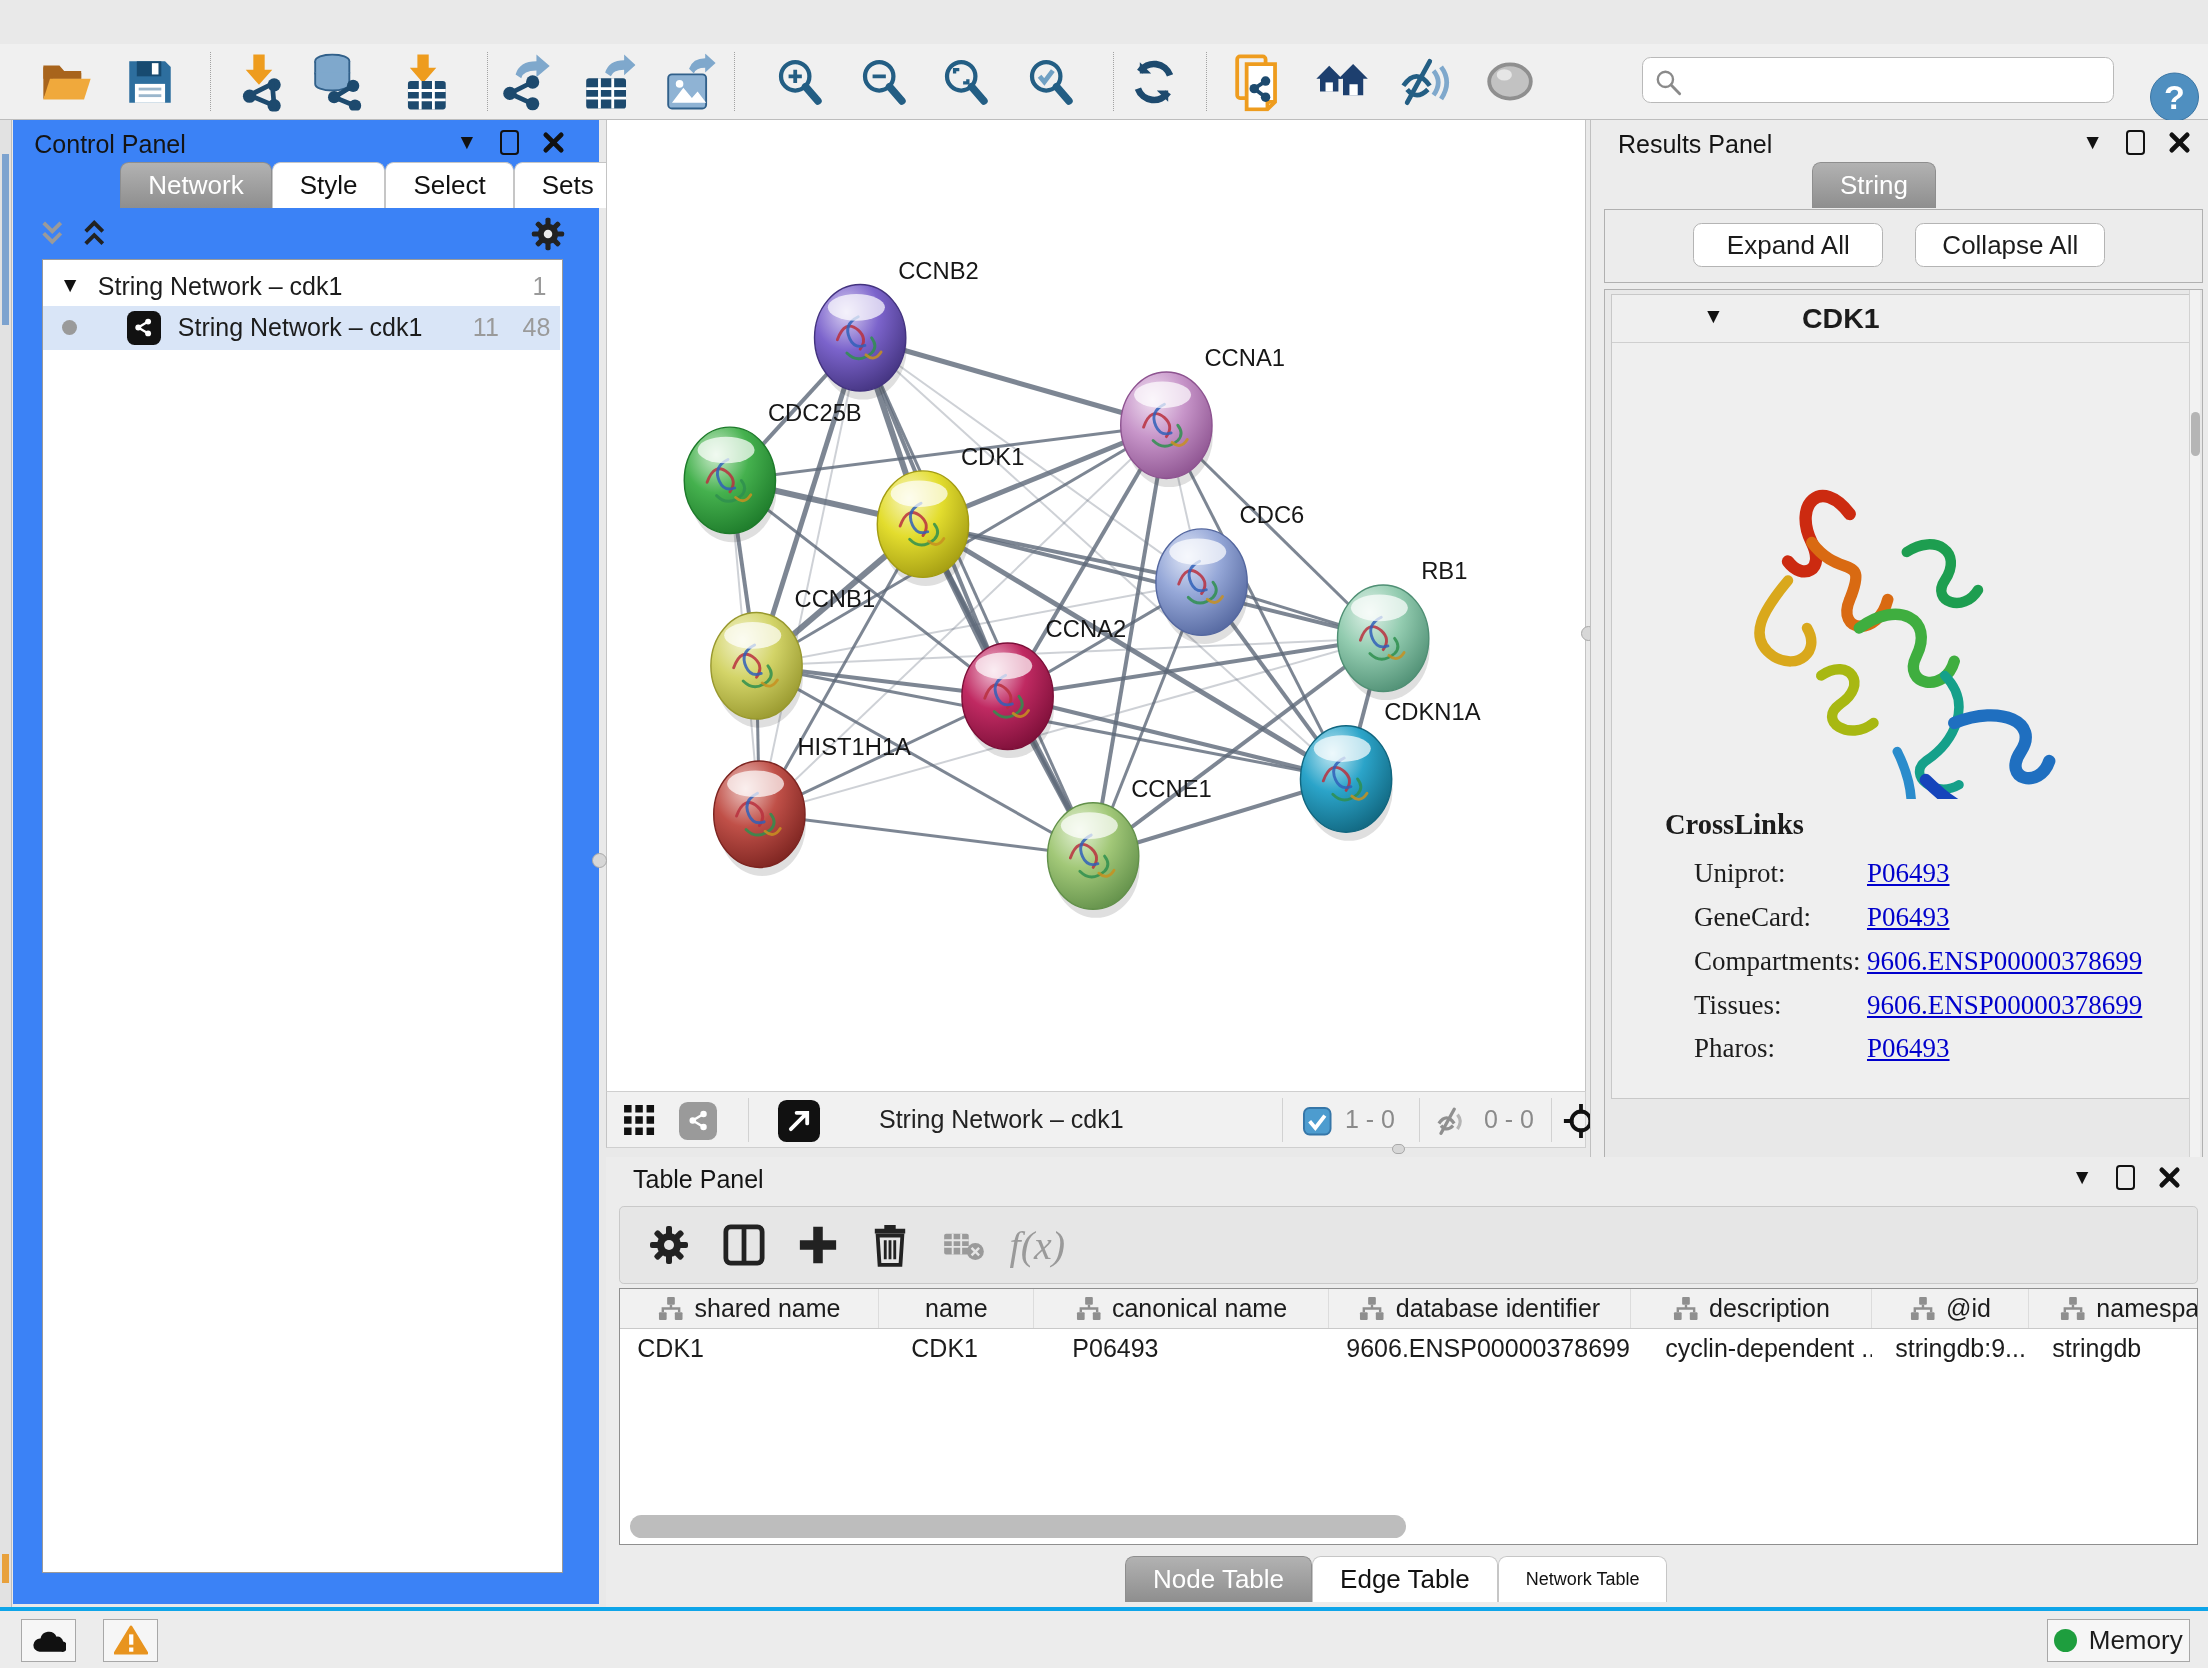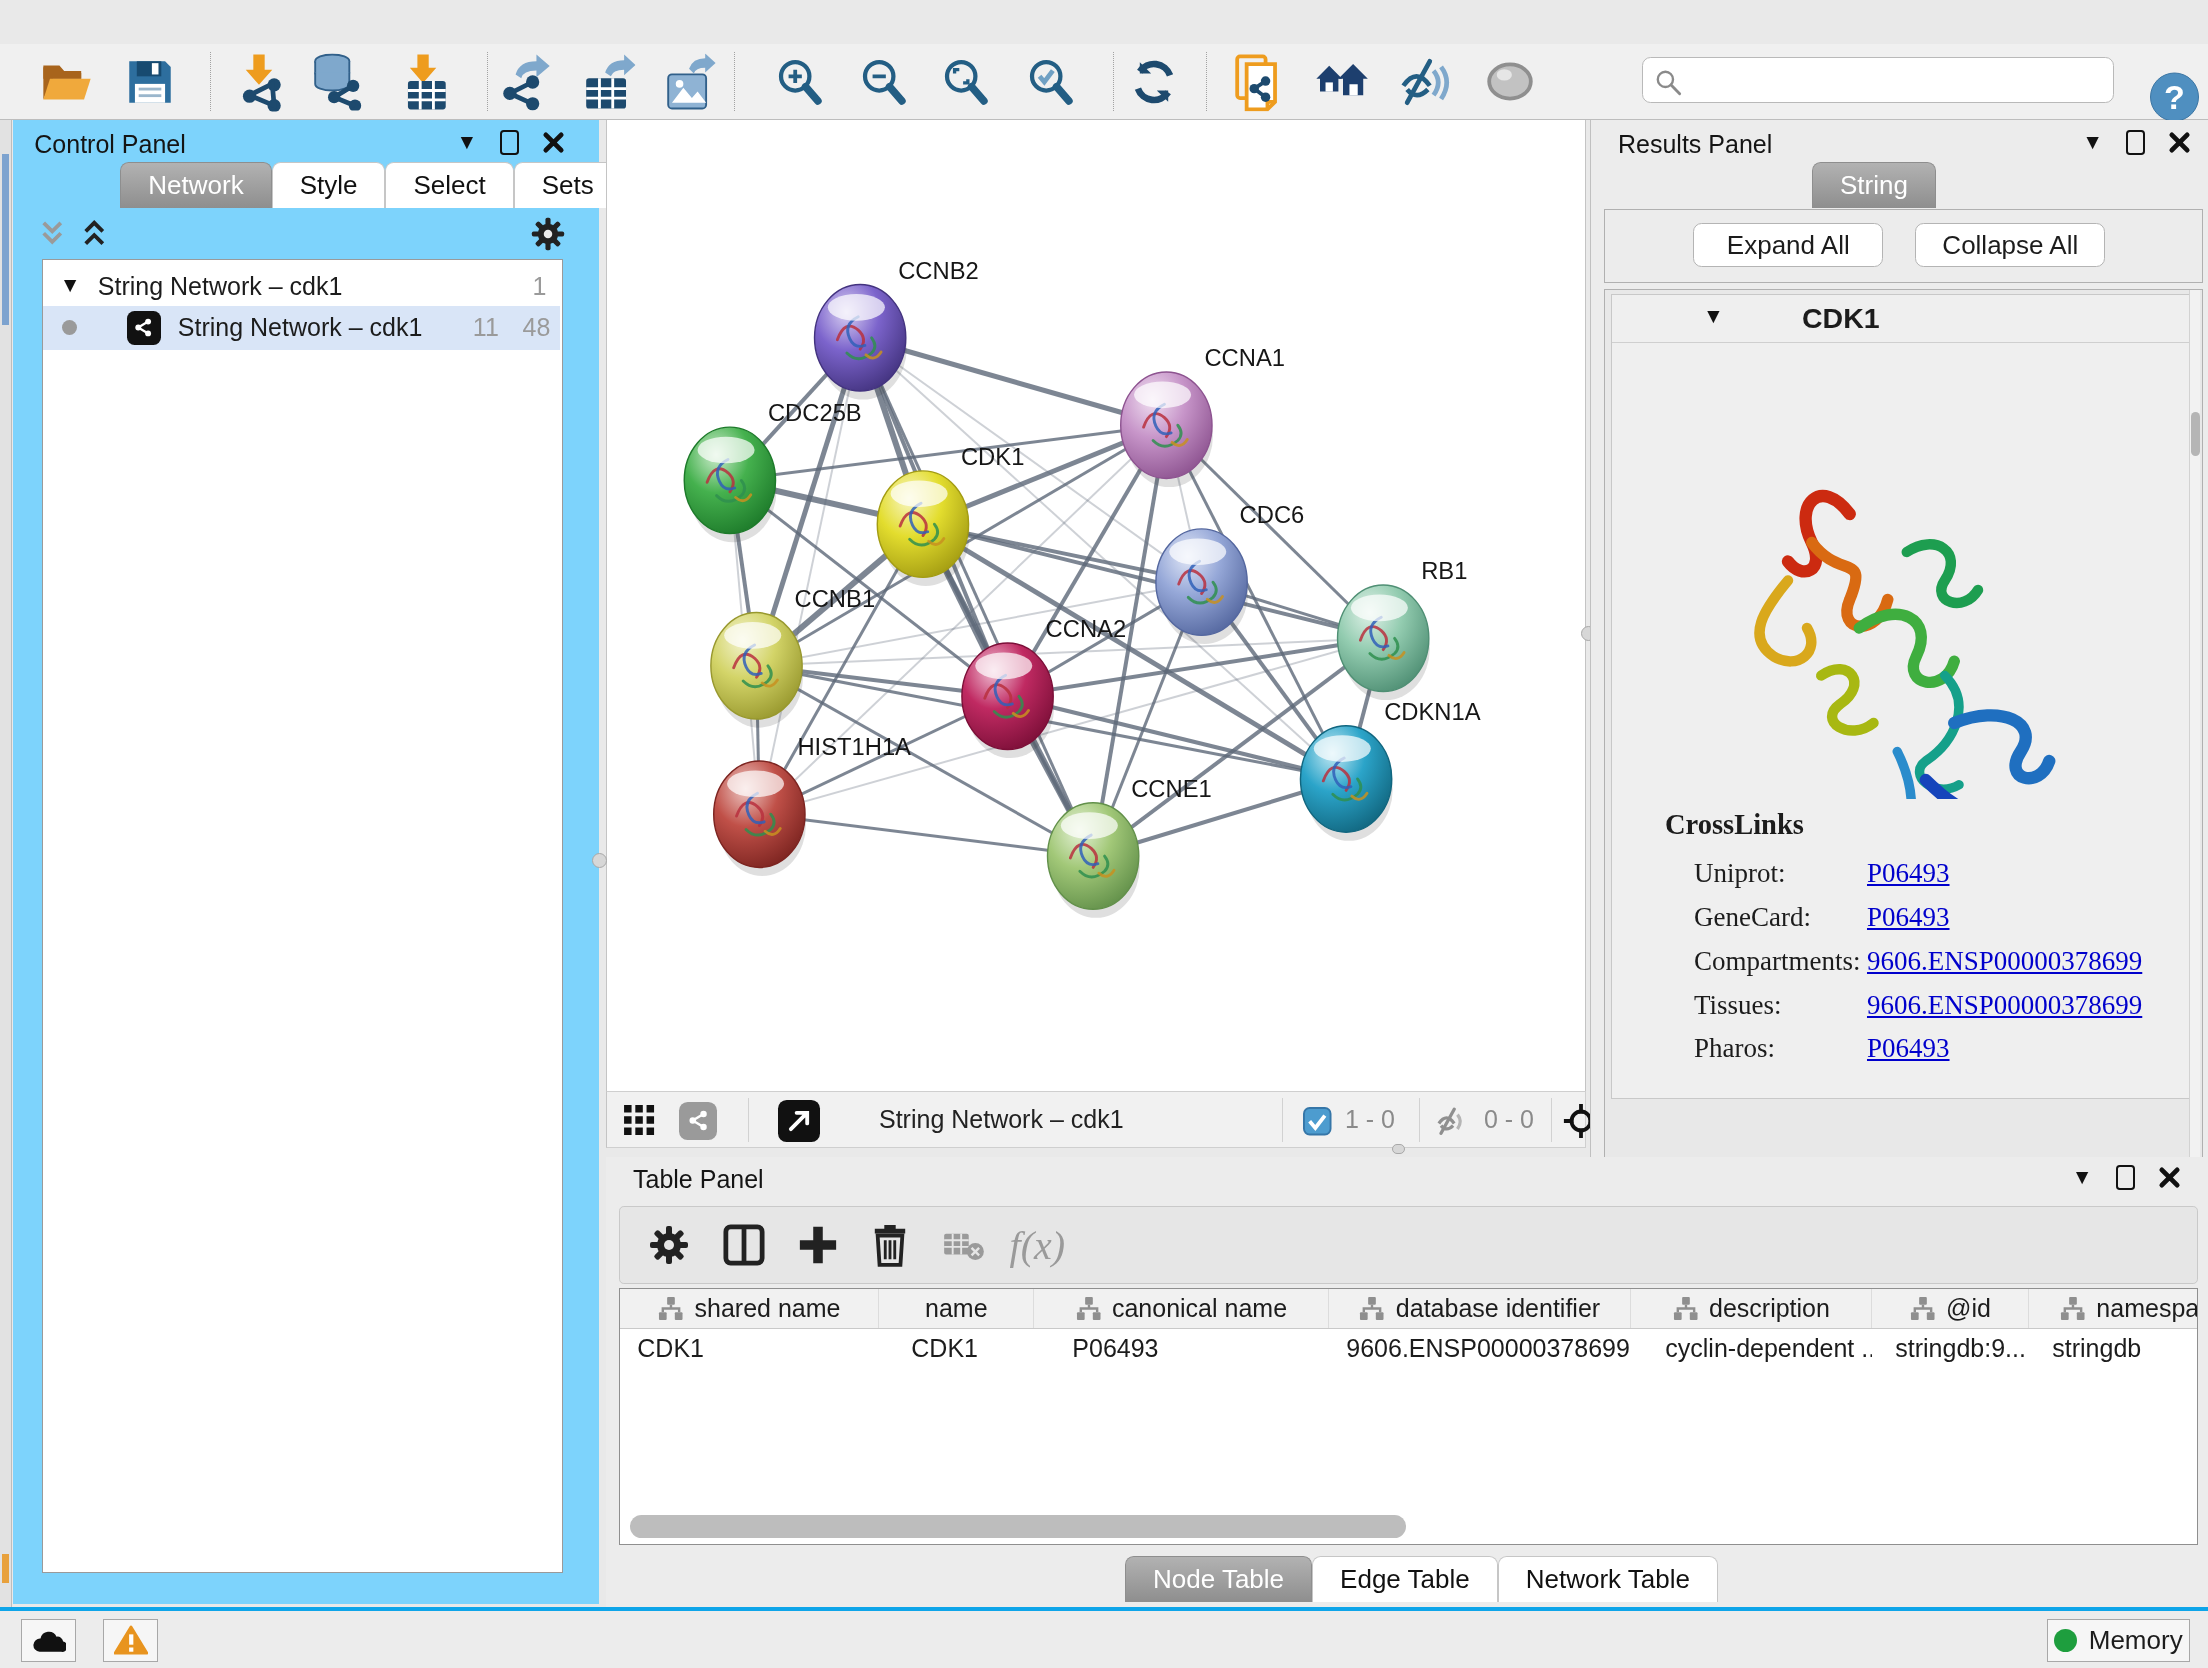--- a/index.html
+++ b/index.html
@@ -36,21 +36,21 @@
     background:#e2e2e2; border-right:1px solid #bdbdbd; }
   .left-strip .blue { position:absolute; left:1.9px; top:34px; width:6.7px; height:171px; background:#7da3cf; }
   .left-strip .orange { position:absolute; left:1.9px; top:1434px; width:6.7px; height:28.5px; background:#e8a13c; }
 
   
   .panel-title { font-size:25px; color:#141414; }
   .ph-icons { position:absolute; display:flex; align-items:center; gap:23px; }
   .float-ic { width:19px; height:25px; border:2.9px solid #111; border-radius:3.8px; }
 
   
-  .control-panel { position:absolute; left:13.3px; top:120px; width:586px; height:1484px; background:#7dd3fc; }
+  .control-panel { position:absolute; left:13.3px; top:120px; width:586px; height:1484px; background:#3b82f6; }
   .cp-title { position:absolute; left:21px; top:9.5px; }
   .tabs-row { position:absolute; display:flex; }
   .tab { height:46px; display:flex; align-items:center; justify-content:center;
     background:#fff; border:1px solid #c6c6c6; border-bottom:none;
     font-size:26px; padding:0 27px; border-radius:8.6px 8.6px 0 0; color:#111; }
   .tab.sel { background:linear-gradient(#b2b2b2,#8e8e8e); color:#fff; border-color:#8e8e8e; }
   .cp-tabs { left:107px; top:42px; }
   .sel-bar { position:absolute; left:0; top:91px; width:586px; height:42px; }
   .sel-bar .summary { position:absolute; left:0; right:0; text-align:center; top:7.6px; font-size:25px; }
   .tree-box { position:absolute; left:28.5px; top:139px; width:521px; height:1314px;
@@ -827,21 +827,21 @@
         <div class="td" style="width:302px">9606.ENSP00000378699</div>
         <div class="td" style="width:241px;padding-left:34px">cyclin-dependent ...</div>
         <div class="td" style="width:157px;padding-left:23px">stringdb:9...</div>
         <div class="td" style="width:228px;padding-left:23px">stringdb</div>
       </div>
       <div class="hscroll"></div>
     </div>
     <div class="tabs-row tp-tabs" style="position:absolute">
       <div class="tab sel" style="font-size:26px">Node Table</div>
       <div class="tab" style="font-size:26px">Edge Table</div>
-      <div class="tab" style="font-size:26px">Network Table</div>
+      <div class="tab" style="font-size:18px">Network Table</div>
     </div>
   </div>
 
   <div class="statusbar">
     <div class="sb-box" style="left:21px">
       <svg width="34" height="25" viewBox="0 0 36 26">
           <path d="M8 25 a7 7 0 0 1 1 -14 a9 9 0 0 1 17 -2 a6 6 0 0 1 7 5 a5.5 5.5 0 0 1 -2 11 z" fill="#111"></path>
         </svg>
     </div>
     <div class="sb-box" style="left:103px">

